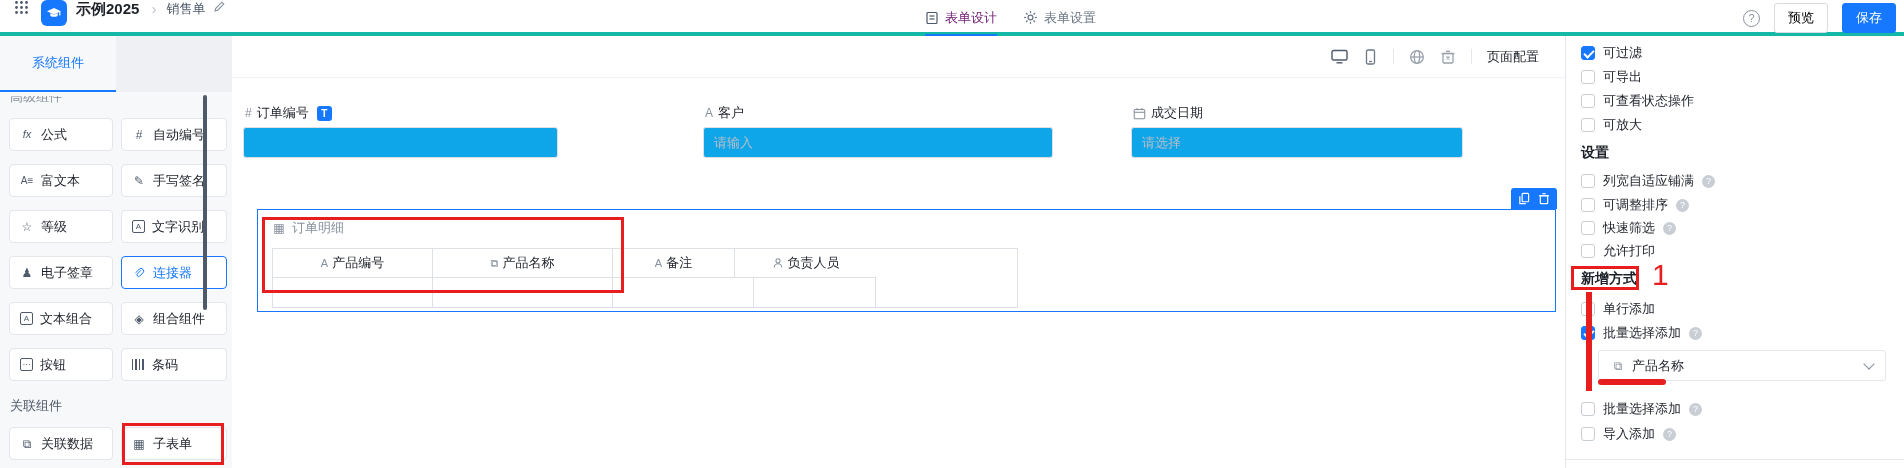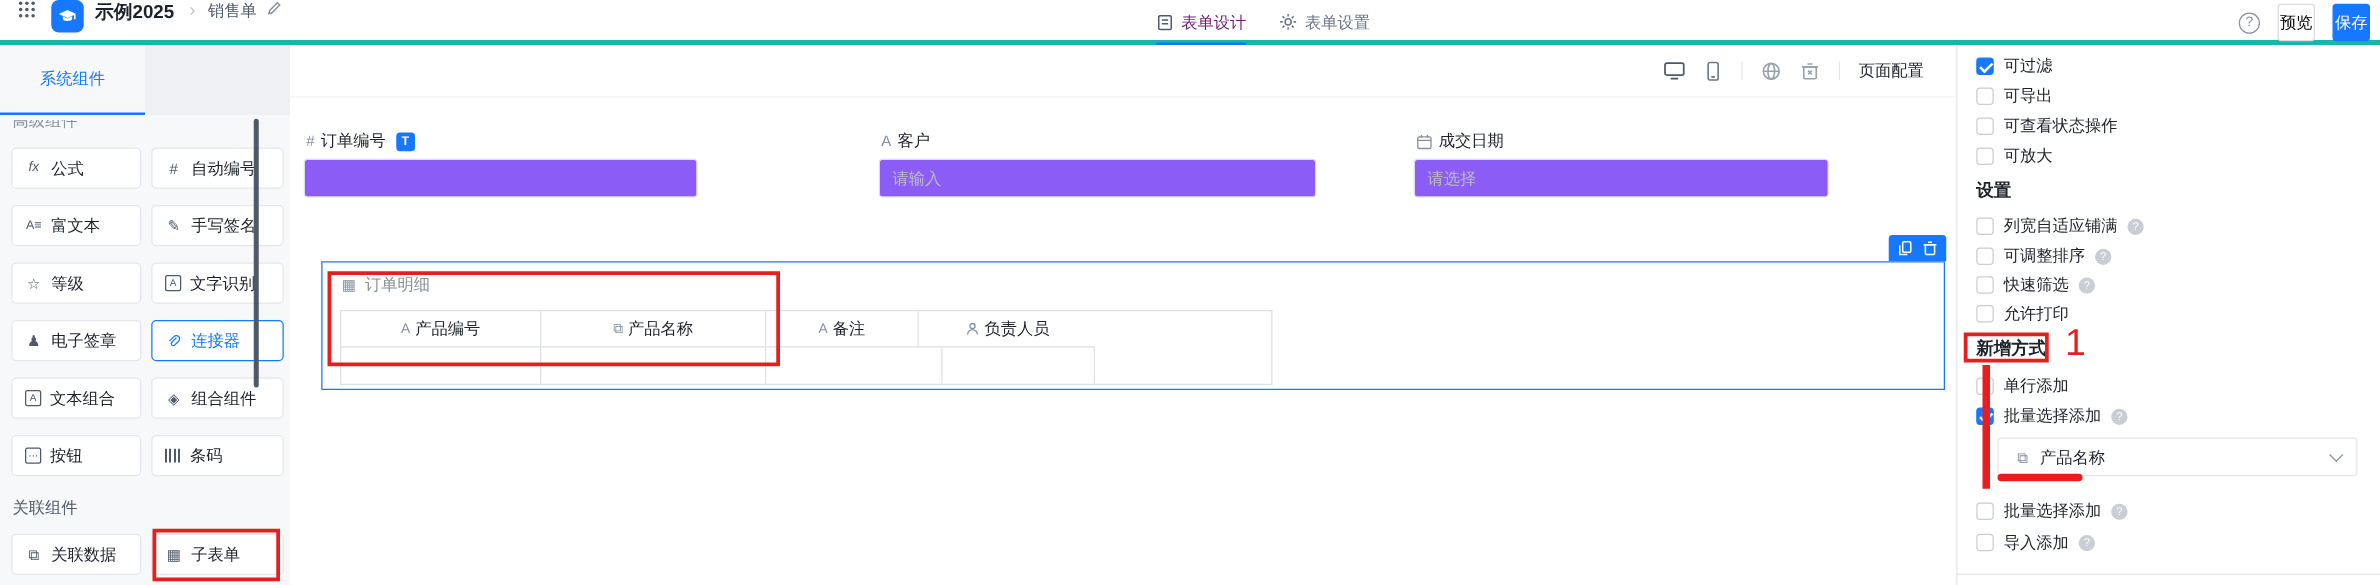--- a/index.html
+++ b/index.html
@@ -11,21 +11,21 @@
 .topbar{position:absolute;left:0;top:0;width:1904px;height:36px;background:#fff;border-bottom:4px solid #14b8a6;display:flex;align-items:flex-start;padding-left:14px}
 .logo{width:26px;height:26px;border-radius:6px;background:#1677ff;display:flex;align-items:center;justify-content:center;margin-left:12px}
 .app-title{font-size:15px;font-weight:bold;margin-left:9px}
 .bc-sep{color:#c0c4cc;font-size:15px;margin:0 10px 2px 12px}
 .bc-name{color:#4e5969;margin-right:8px}
 .htabs{position:absolute;left:925px;top:0;height:36px;display:flex;gap:26px}
 .htab{height:36px;display:flex;align-items:center;gap:6px;border-bottom:2px solid transparent;padding-top:1px;color:#6b7785;cursor:pointer}
 .htab.active{color:#701a75;border-bottom-color:#1677ff}
 .hright{position:absolute;right:8px;top:0;height:36px;display:flex;align-items:center;gap:14px}
 .qmark{width:17px;height:17px;border:1.5px solid #8a919f;border-radius:50%;color:#8a919f;font-size:11px;display:flex;align-items:center;justify-content:center}
-.btn{border:1px solid #d9dce1;background:#fff;border-radius:3px;padding:5px 1px;font-size:13px;cursor:pointer;font-family:inherit}
+.btn{border:1px solid #d9dce1;background:#fff;border-radius:3px;padding:5px 13px;font-size:13px;cursor:pointer;font-family:inherit}
 .btn.primary{background:#1677ff;border-color:#1677ff;color:#fff}
 
 .side-strip{position:absolute;left:0;top:36px;width:232px;height:56px;background:#eef0f3;display:flex}
 .stab{width:116px;display:flex;align-items:center;justify-content:center;color:#1d2129;cursor:pointer}
 .stab.active{background:#f7f8fa;color:#1677ff;border-bottom:2px solid #1677ff}
 .side-body{position:absolute;left:0;top:92px;width:232px;height:376px;background:#f7f8fa}
 .clip-label{position:absolute;left:10px;top:96px;height:10px;width:90px;overflow:hidden;color:#86909c}
 .clip-label span{display:block;margin-top:-8px}
 .sbtn{position:absolute;height:33px;background:#fff;border:1px solid #e5e6eb;border-radius:4px;display:flex;align-items:center;gap:7px;padding-left:10px;cursor:pointer;color:#1d2129}
 .sbtn.selected{border-color:#1677ff;color:#1677ff}
@@ -37,21 +37,21 @@
 .sec-label{position:absolute;left:10px;color:#4e5969}
 .scrollbar{position:absolute;left:203px;top:95px;width:4px;height:215px;background:#4e5969;border-radius:2px}
 
 .cv-toolbar{position:absolute;left:232px;top:36px;width:1333px;height:42px;border-bottom:1px solid #f2f3f5;display:flex;align-items:center;justify-content:flex-end;gap:15px;padding-right:26px}
 .cv-sep{width:1px;height:15px;background:#e5e6eb}
 .cv-label{color:#1d2129;cursor:pointer}
 .ticon{cursor:pointer;display:flex;align-items:center}
 .field-label{position:absolute;display:flex;align-items:center;gap:5px;color:#1d2129}
 .field-label .fg{color:#86909c;font-size:12px}
 .tbadge{width:15px;height:15px;background:#1677ff;border-radius:3px;color:#fff;font-size:10px;font-weight:bold;display:inline-flex;align-items:center;justify-content:center;margin-left:3px}
-.finput{position:absolute;height:31px;border:1px solid #dcdfe6;border-radius:3px;background:#8b5cf6;font-size:13px;padding:0 10px;font-family:inherit;color:#1d2129}
+.finput{position:absolute;height:31px;border:1px solid #dcdfe6;border-radius:3px;background:#0ea5e9;font-size:13px;padding:0 10px;font-family:inherit;color:#1d2129}
 .finput::placeholder{color:#b9bec7}
 .sel-toolbar{position:absolute;left:1511px;top:188px;width:46px;height:21px;background:#1677ff;border-radius:3px 3px 0 0;display:flex;align-items:center;justify-content:center;gap:8px}
 .subtable{position:absolute;left:257px;top:209px;width:1299px;height:103px;border:1.5px solid #1677ff;background:#fff;cursor:pointer}
 .sub-title{position:absolute;left:272px;top:219px;display:flex;align-items:center;gap:6px;color:#86909c}
 .sub-title .g{color:#86909c}
 .stbl{position:absolute;left:272px;top:248px;width:746px;border:1px solid #dde0e5}
 .tr{display:flex;height:29px}
 .td{border-right:1px solid #dde0e5;display:flex;align-items:center;justify-content:center;gap:4px;color:#1d2129}
 .td:last-child{border-right:none}
 .tr.head .td{border-bottom:1px solid #dde0e5;cursor:pointer}

